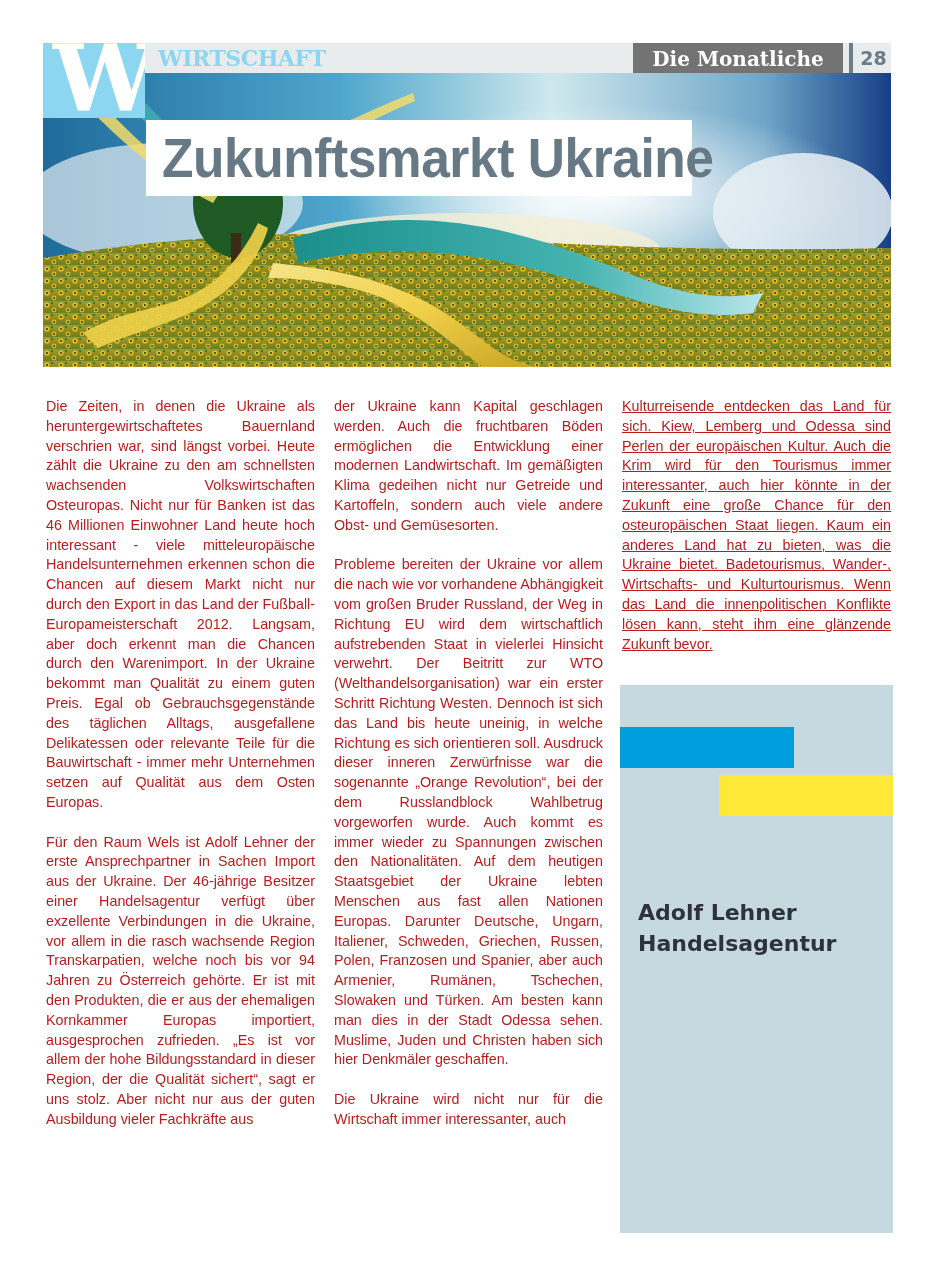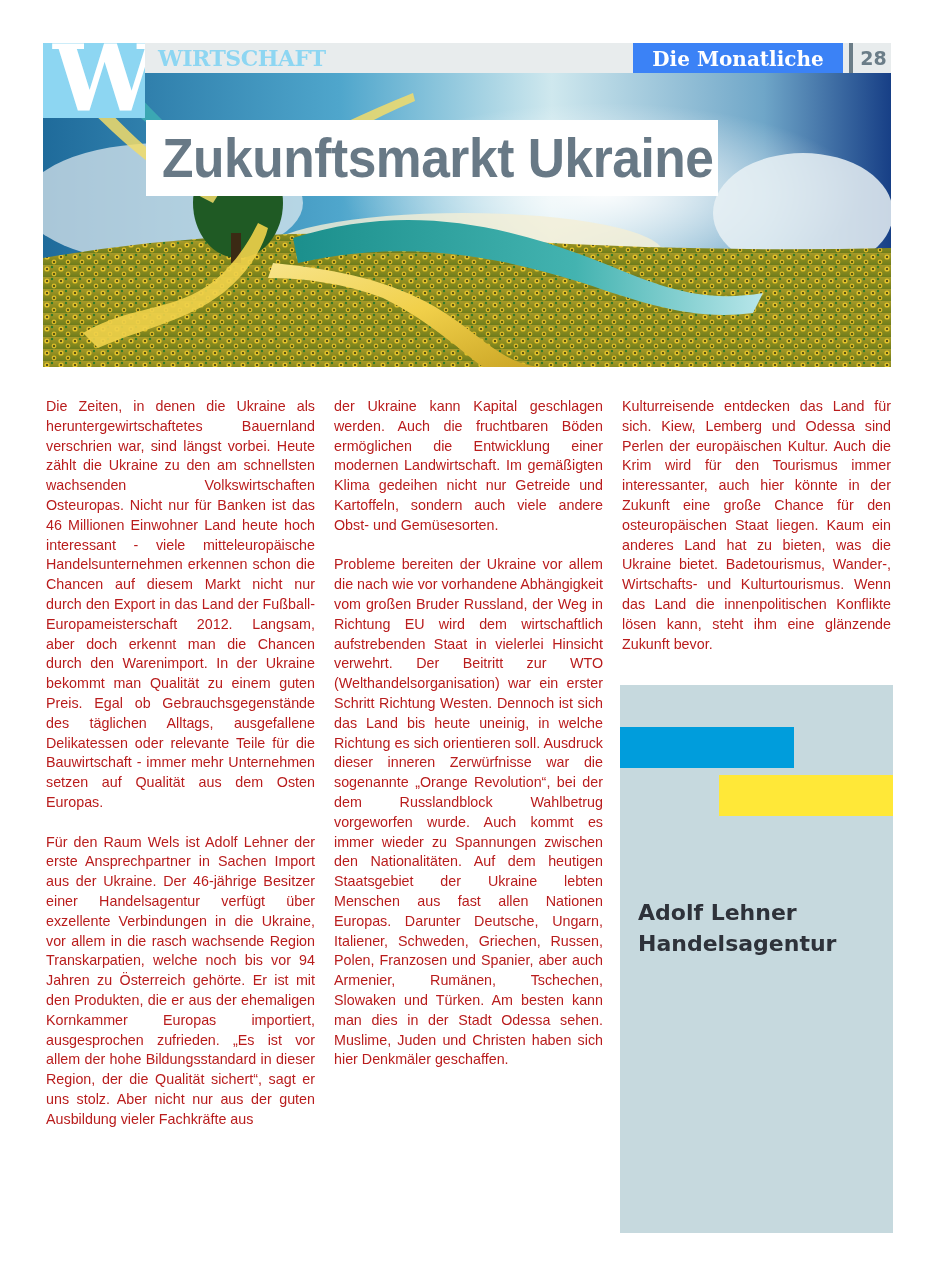--- a/index.html
+++ b/index.html
@@ -10,29 +10,29 @@
   .w-block { position: absolute; left: 43px; top: 43px; width: 102px; height: 75px; background: #8dd6f2; overflow: hidden; z-index: 3; }
   .w-letter { position: absolute; left: 10px; top: -10px; font-family: "DejaVu Serif", serif; font-weight: bold; font-size: 92px; color: #ffffff; line-height: 1; letter-spacing: -4px; }
   .section-label { position: absolute; left: 158px; top: 45px; font-family: "DejaVu Serif", serif; font-weight: bold; font-size: 22px; color: #8dd6f2; letter-spacing: -0.5px; z-index: 3; }
   .brand { position: absolute; left: 633px; top: 43px; width: 210px; height: 30px; background: #9b1414; color: #ffffff; font-family: "DejaVu Serif", serif; font-weight: bold; font-size: 20px; line-height: 32px; text-align: center; z-index: 3; }
   .page-sep { position: absolute; left: 849px; top: 43px; width: 4px; height: 30px; background: #6b7d88; z-index: 3; }
   .page-number { position: absolute; left: 856px; top: 43px; width: 35px; height: 24px; font-family: "DejaVu Sans", sans-serif; font-weight: bold; font-size: 19px; color: #6b7d88; line-height: 31px; text-align: center; z-index: 3; }
 
   
   .hero { position: absolute; left: 43px; top: 73px; width: 848px; height: 294px; overflow: hidden; z-index: 1; }
   .hero svg { display: block; }
-  .title-box { position: absolute; left: 146px; top: 120px; width: 546px; height: 76px; background: #ffffff; z-index: 4; padding-left: 26px; }
+  .title-box { position: absolute; left: 146px; top: 120px; width: 546px; height: 76px; background: #ffffff; z-index: 4; }
   .title-text { position: absolute; left: 16px; top: 2px; font-family: "Liberation Sans", sans-serif; font-weight: bold; font-size: 56px; color: #687986; letter-spacing: -0.5px; line-height: 72px; transform: scaleX(0.92); transform-origin: left center; white-space: nowrap; }
 
   
   .col { position: absolute; top: 397px; width: 269px; font-family: "Liberation Sans", sans-serif; font-size: 14.3px; line-height: 19.8px; color: #b91c1c; text-align: justify; hyphens: manual; }
   .col p { margin: 0 0 19.8px 0; }
   .col1 { left: 46px; }
   .col2 { left: 334px; }
-  .col3 { left: 622px; }
+  .col3 { left: 622px; text-decoration: underline; }
 
   
   .ad-box { position: absolute; left: 620px; top: 685px; width: 273px; height: 548px; background: #c6d9de; }
   .flag-blue { position: absolute; left: 620px; top: 727px; width: 174px; height: 41px; background: #009ddc; }
   .flag-yellow { position: absolute; left: 719px; top: 775px; width: 174px; height: 41px; background: #ffe838; }
   .ad-text { position: absolute; left: 638px; top: 897px; font-family: "DejaVu Sans", sans-serif; font-weight: bold; font-size: 22px; line-height: 31px; color: #2e323a; }
   .ad-text div { white-space: nowrap; }
   .ad-gap { height: 31px; }
 </style>
 </head>
@@ -92,36 +92,37 @@
     <path d="M30 20 C 70 60, 110 100, 170 130 L 175 122 C 120 95, 80 55, 45 15 Z" fill="#f2dc6a" opacity="0.85"></path>
     <path d="M60 10 C 100 50, 140 80, 185 110 L 190 104 C 150 80, 115 45, 80 5 Z" fill="#3fb0b4" opacity="0.8"></path>
     <path d="M240 80 C 280 60, 320 40, 370 20 L 372 28 C 330 45, 290 70, 250 90 Z" fill="#f2dc6a" opacity="0.85"></path>
   </svg>
 </div>
 
 <div class="w-block" style="background: rgb(141, 214, 242);">
   <span class="w-letter">W</span>
 </div>
 <div class="section-label" style="color: rgb(141, 214, 242); text-align: right;">WIRTSCHAFT</div>
-<div class="brand" style="background: #3b82f6;">Die Monatliche</div>
+<div class="brand" style="background: #737373;">Die Monatliche</div>
 <div class="page-sep"></div>
 <div class="page-number">28</div>
 
 <div class="title-box">
   <div class="title-text" style="color: rgb(104, 121, 134);">Zukunftsmarkt Ukraine</div>
 </div>
 
 <div class="col col1">
   <p>Die Zeiten, in denen die Ukraine als heruntergewirtschaftetes Bauernland verschrien war, sind längst vorbei. Heute zählt die Ukraine zu den am schnellsten wachsenden Volkswirt­schaften Osteuropas. Nicht nur für Banken ist das 46 Millionen Einwohner Land heute hoch interessant - viele mitteleuropäische Handelsunter­nehmen erkennen schon die Chancen auf diesem Markt nicht nur durch den Export in das Land der Fußball-Europameisterschaft 2012. Langsam, aber doch erkennt man die Chancen durch den Warenimport. In der Ukraine bekommt man Qualität zu einem guten Preis. Egal ob Gebrauchsgegenstände des täglichen Alltags, ausgefallene Delikatessen oder relevante Teile für die Bauwirtschaft - immer mehr Unternehmen setzen auf Qualität aus dem Osten Europas.</p>
   <p>Für den Raum Wels ist Adolf Lehner der erste Ansprechpartner in Sachen Import aus der Ukraine. Der 46-jährige Besitzer einer Handelsagentur verfügt über exzellente Verbindungen in die Ukraine, vor allem in die rasch wachsende Region Transkarpatien, welche noch bis vor 94 Jahren zu Österreich gehörte. Er ist mit den Produkten, die er aus der ehemaligen Kornkammer Europas importiert, ausgesprochen zufrieden. „Es ist vor allem der hohe Bildungsstandard in dieser Region, der die Qualität sichert“, sagt er uns stolz. Aber nicht nur aus der guten Ausbildung vieler Fachkräfte aus</p>
 </div>
 
 <div class="col col2">
   <p>der Ukraine kann Kapital geschlagen werden. Auch die fruchtbaren Böden ermöglichen die Entwicklung einer modernen Landwirtschaft. Im gemä­ßigten Klima gedeihen nicht nur Getreide und Kartoffeln, sondern auch viele andere Obst- und Gemüsesorten.</p>
   <p>Probleme bereiten der Ukraine vor allem die nach wie vor vorhandene Abhängigkeit vom großen Bruder Russland, der Weg in Richtung EU wird dem wirtschaftlich aufstrebenden Staat in vielerlei Hinsicht verwehrt. Der Beitritt zur WTO (Welthandels­organisation) war ein erster Schritt Richtung Westen. Dennoch ist sich das Land bis heute uneinig, in welche Richtung es sich orientieren soll. Ausdruck dieser inneren Zerwürfnisse war die sogenannte „Orange Revo­lution“, bei der dem Russlandblock Wahlbetrug vorgeworfen wurde. Auch kommt es immer wieder zu Span­nungen zwischen den Nationalitäten. Auf dem heutigen Staatsgebiet der Ukraine lebten Menschen aus fast allen Nationen Europas. Darunter Deutsche, Ungarn, Italiener, Schweden, Griechen, Russen, Polen, Franzosen und Spanier, aber auch Armenier, Rumänen, Tschechen, Slowaken und Türken. Am besten kann man dies in der Stadt Odessa sehen. Muslime, Juden und Christen haben sich hier Denkmäler geschaffen.</p>
+  <p>Die Ukraine wird nicht nur für die Wirtschaft immer interessanter, auch</p>
 </div>
 
 <div class="col col3">
   <p>Kulturreisende entdecken das Land für sich. Kiew, Lemberg und Odessa sind Perlen der europäischen Kultur. Auch die Krim wird für den Tourismus immer interessanter, auch hier könnte in der Zukunft eine große Chance für den osteuropäischen Staat liegen. Kaum ein anderes Land hat zu bieten, was die Ukraine bietet. Badetourismus, Wan­der-, Wirtschafts- und Kulturtour­ismus. Wenn das Land die innenpoli­tischen Konflikte lösen kann, steht ihm eine glänzende Zukunft bevor.</p>
 </div>
 
 <div class="ad-box" style="background: rgb(198, 217, 222);"></div>
 <div class="flag-blue" style="background: rgb(0, 157, 220);"></div>
 <div class="flag-yellow" style="background: rgb(255, 232, 56);"></div>
 <div class="ad-text">

